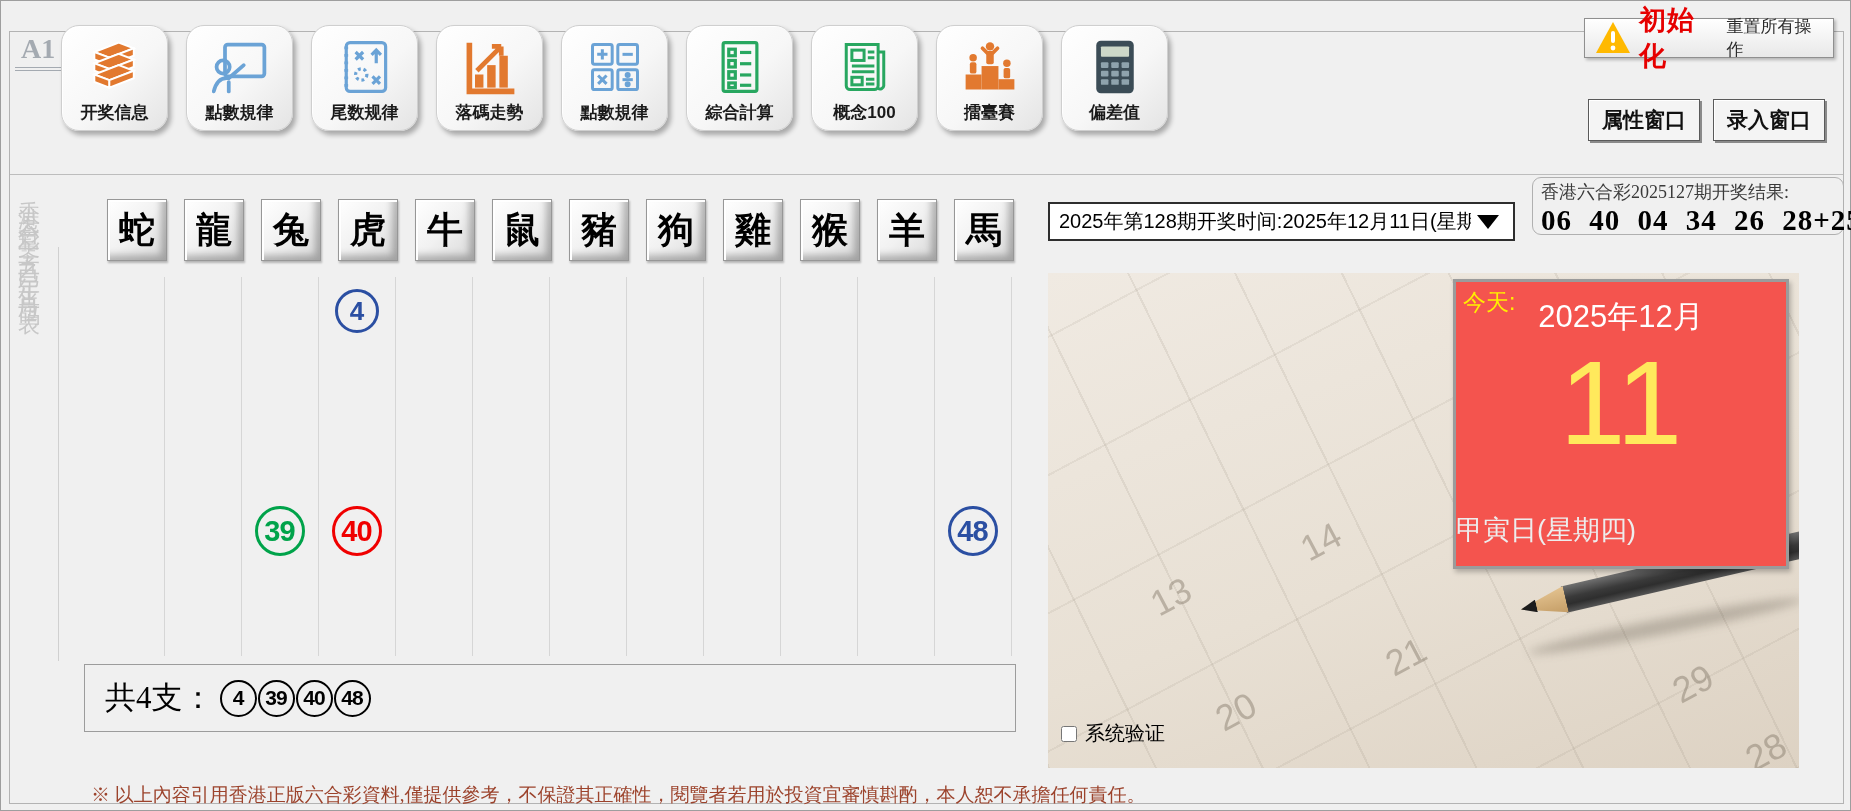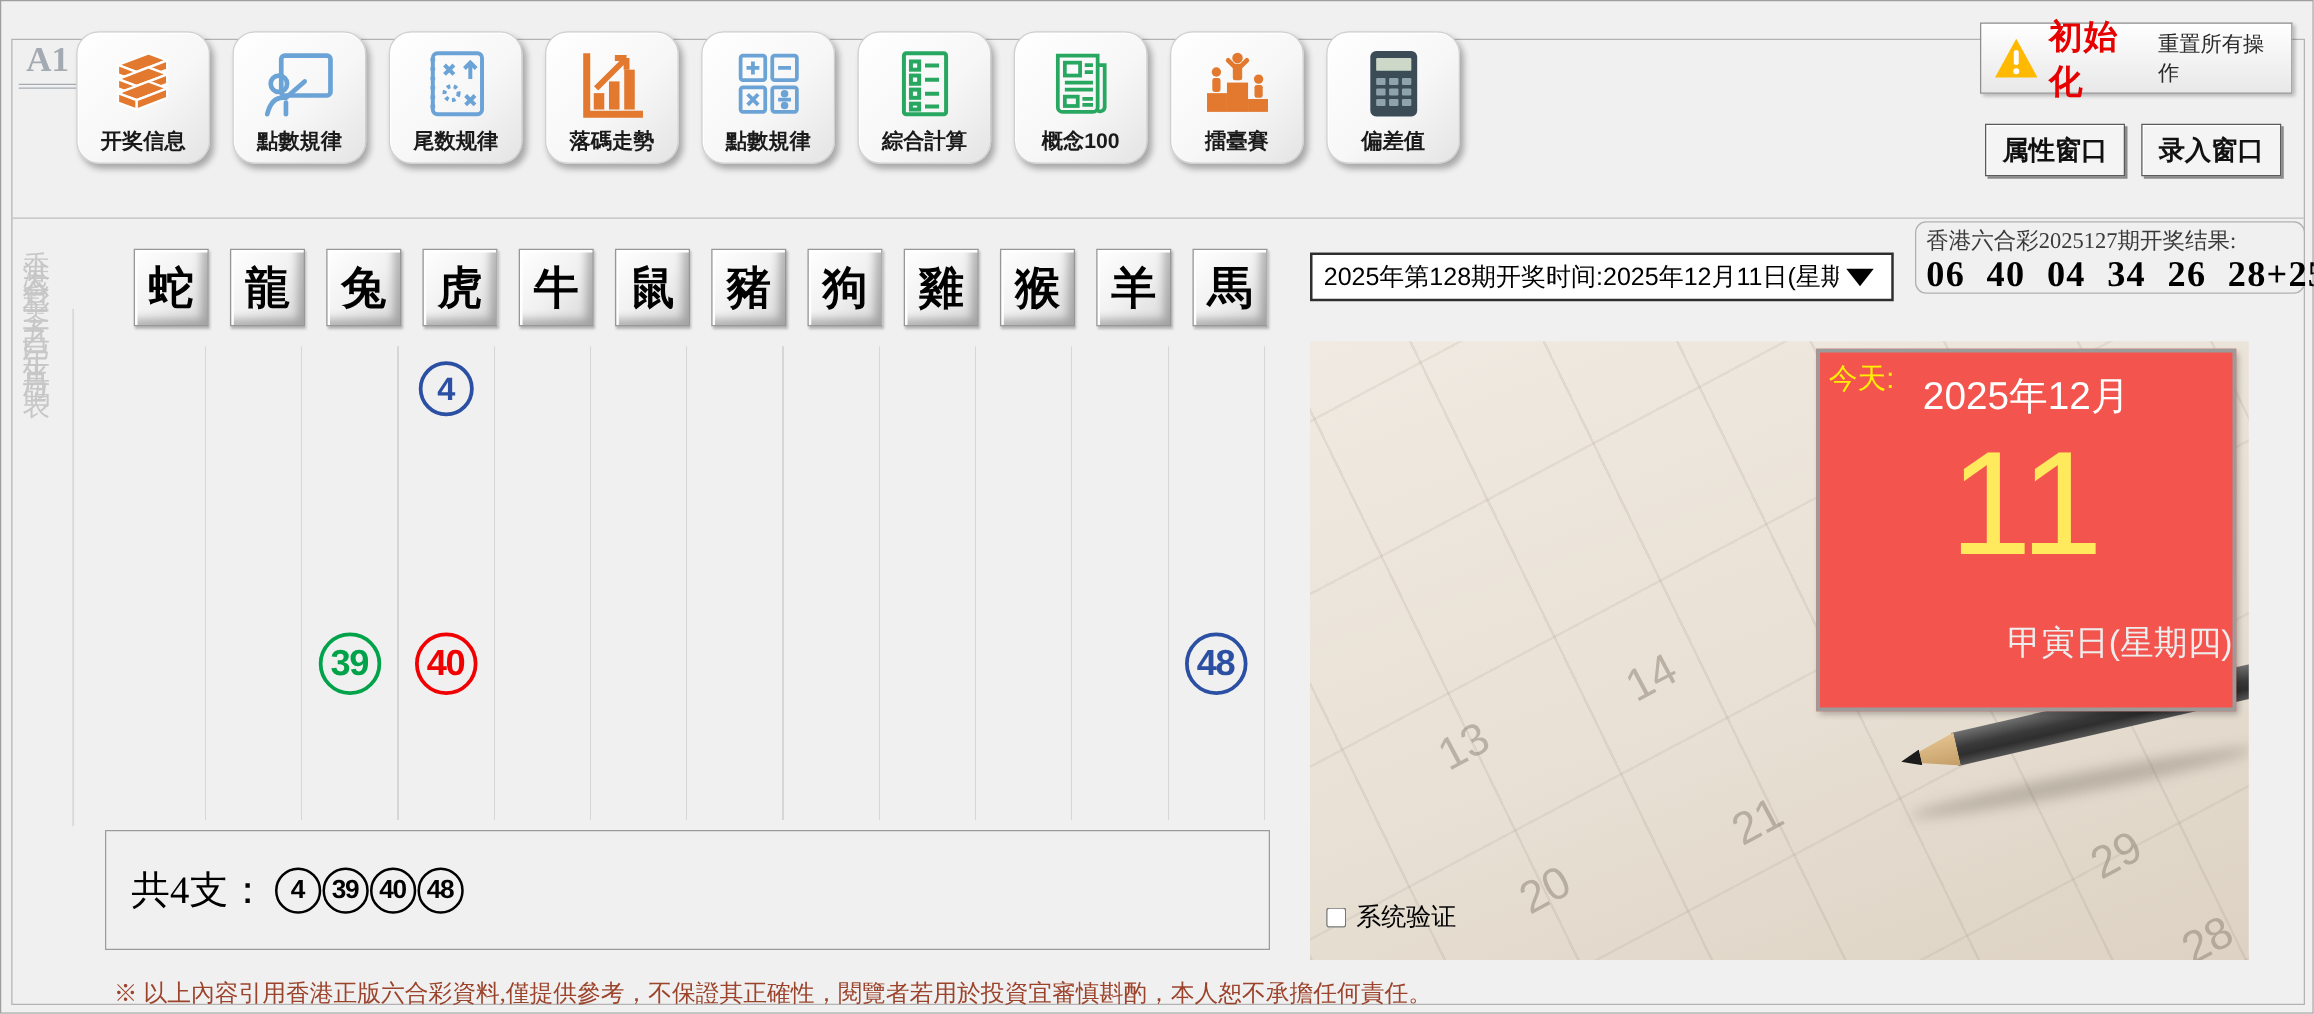--- a/index.html
+++ b/index.html
@@ -16,21 +16,21 @@
   
   .toolbar { position:absolute; left:60px; top:24px; display:flex; gap:18px; z-index:6; }
   .tbtn { width:107px; height:106px; border-radius:18px; border:1px solid #cfcfcf;
           background:linear-gradient(135deg,#ffffff 0%,#f7f7f7 55%,#e4e4e4 100%);
           box-shadow:3px 4px 5px rgba(0,0,0,.30), inset 1px 1px 0 #fff;
           display:flex; flex-direction:column; align-items:center; justify-content:flex-start; cursor:pointer; }
   .tbtn .ico { width:64px; height:64px; margin-top:9px; display:flex; align-items:center; justify-content:center; }
   .tbtn .lbl { font-weight:bold; font-size:17px; color:#1a1a1a; margin-top:2px; white-space:nowrap; }
 
   
-  .init-btn { position:absolute; left:1583px; top:17px; width:250px; height:57px; border:1px solid #8f8f8f;
+  .init-btn { position:absolute; left:1583px; top:17px; width:250px; height:40px; border:1px solid #8f8f8f;
               background:linear-gradient(180deg,#ffffff,#e8e8e8); box-shadow:2px 2px 3px rgba(0,0,0,.25);
               display:flex; align-items:center; gap:8px; padding:0 10px; cursor:pointer; }
   .init-btn .init-label { color:#e60000; font-weight:bold; font-size:27px; letter-spacing:1px; }
   .init-btn .init-sub { color:#2b2b2b; font-size:17px; }
   .winbtn { position:absolute; top:98px; width:112px; height:42px; background:#f4f4f4;
             border:1px solid #5a5a5a; box-shadow:2px 2px 0 #8a8a8a, inset 1px 1px 0 #fff;
             font-size:21px; color:#111; display:flex; align-items:center; justify-content:center; cursor:pointer;font-weight:bold; }
 
   
   .left-strip { position:absolute; left:13px; top:182px; writing-mode:vertical-rl; text-orientation:upright;
@@ -55,21 +55,21 @@
   .result-box .rtitle { font-size:18px; color:#3a3a3a; white-space:nowrap; }
   .result-box .rnums { font-size:29px; color:#000; font-weight:600; word-spacing:9px; white-space:nowrap; letter-spacing:1px; }
 
   
   .grid-lines { position:absolute; left:87px; top:276px; width:925px; height:379px;
                 background:repeating-linear-gradient(90deg, transparent 0 76px, #d6d6d6 76px 77px); }
   .mark { position:absolute; border:3px solid; border-radius:50%; display:flex; align-items:center; justify-content:center;
           font-weight:bold; letter-spacing:-1px; font-family:"Liberation Sans",sans-serif; background:transparent; }
 
   
-  .summary-box { position:absolute; left:83px; top:663px; width:932px; height:96px; border:1px solid #9c9c9c;
+  .summary-box { position:absolute; left:83px; top:663px; width:932px; height:68px; border:1px solid #9c9c9c;
                  display:flex; align-items:center; padding-left:20px; font-family:"Liberation Serif",serif; }
   .summary-box .slabel { font-size:31px; color:#000; margin-right:6px; }
   .sumcircle { display:inline-flex; width:37px; height:37px; border:2px solid #000; border-radius:50%;
                align-items:center; justify-content:center; font:bold 21px "Liberation Sans",sans-serif;
                letter-spacing:-1px; margin-right:1px; color:#000; }
 
   
   .footer { position:absolute; left:90px; top:781px; font-family:"Liberation Serif",serif; font-size:19px; color:#9c432c; }
 
   
@@ -77,21 +77,21 @@
            background:
              repeating-linear-gradient(64deg, rgba(150,140,125,.16) 0 2px, transparent 2px 96px),
              repeating-linear-gradient(-28deg, rgba(150,140,125,.13) 0 2px, transparent 2px 122px),
              linear-gradient(160deg,#f0eae2 0%,#e8e0d4 55%,#ddd2c3 100%); }
   .faintnum { position:absolute; font-size:36px; color:rgba(128,117,101,.45); transform:rotate(-28deg); font-family:"Liberation Sans",sans-serif; }
   .redbox { position:absolute; left:405px; top:6px; width:336px; height:290px; background:#f4544e;
             border:3px solid #9b9b9b; box-shadow:2px 3px 5px rgba(0,0,0,.25); }
   .redbox .today { position:absolute; left:7px; top:5px; color:#ffef00; font-size:23px; }
   .redbox .month { position:absolute; left:0; top:14px; width:100%; text-align:center; color:#ffffff; font-size:31px; }
   .redbox .day { position:absolute; left:0; top:62px; width:100%; text-align:center; color:#ffe95c; font-size:118px; line-height:118px; }
-  .redbox .dayinfo { position:absolute; left:0; top:214px; width:100%; text-align:right; color:#ededed; font-size:27px; }
+  .redbox .dayinfo { position:absolute; left:0; top:230px; width:100%; text-align:left; color:#ededed; font-size:27px; }
   .pencil-shadow { position:absolute; left:478px; top:345px; width:280px; height:16px; background:rgba(60,50,40,.25);
                    border-radius:50%; filter:blur(5px); transform:rotate(-11deg); }
   .pencil { position:absolute; left:473px; top:323px; width:292px; height:27px; transform:rotate(-13deg); transform-origin:left center; }
   .pencil .tip { position:absolute; left:0; top:0; width:46px; height:27px; background:linear-gradient(180deg,#e3c28f,#c49d66);
                  clip-path:polygon(0 50%, 100% 0, 100% 100%); }
   .pencil .lead { position:absolute; left:0; top:7px; width:16px; height:13px; background:#1c1c1c;
                   clip-path:polygon(0 50%, 100% 0, 100% 100%); }
   .pencil .body { position:absolute; left:44px; top:0; width:248px; height:27px;
                   background:linear-gradient(180deg,#707070 0%,#3a3a3a 45%,#2e2e2e 70%,#555 100%); }
   .syscheck { position:absolute; left:13px; top:447px; display:flex; align-items:center; gap:8px; }

